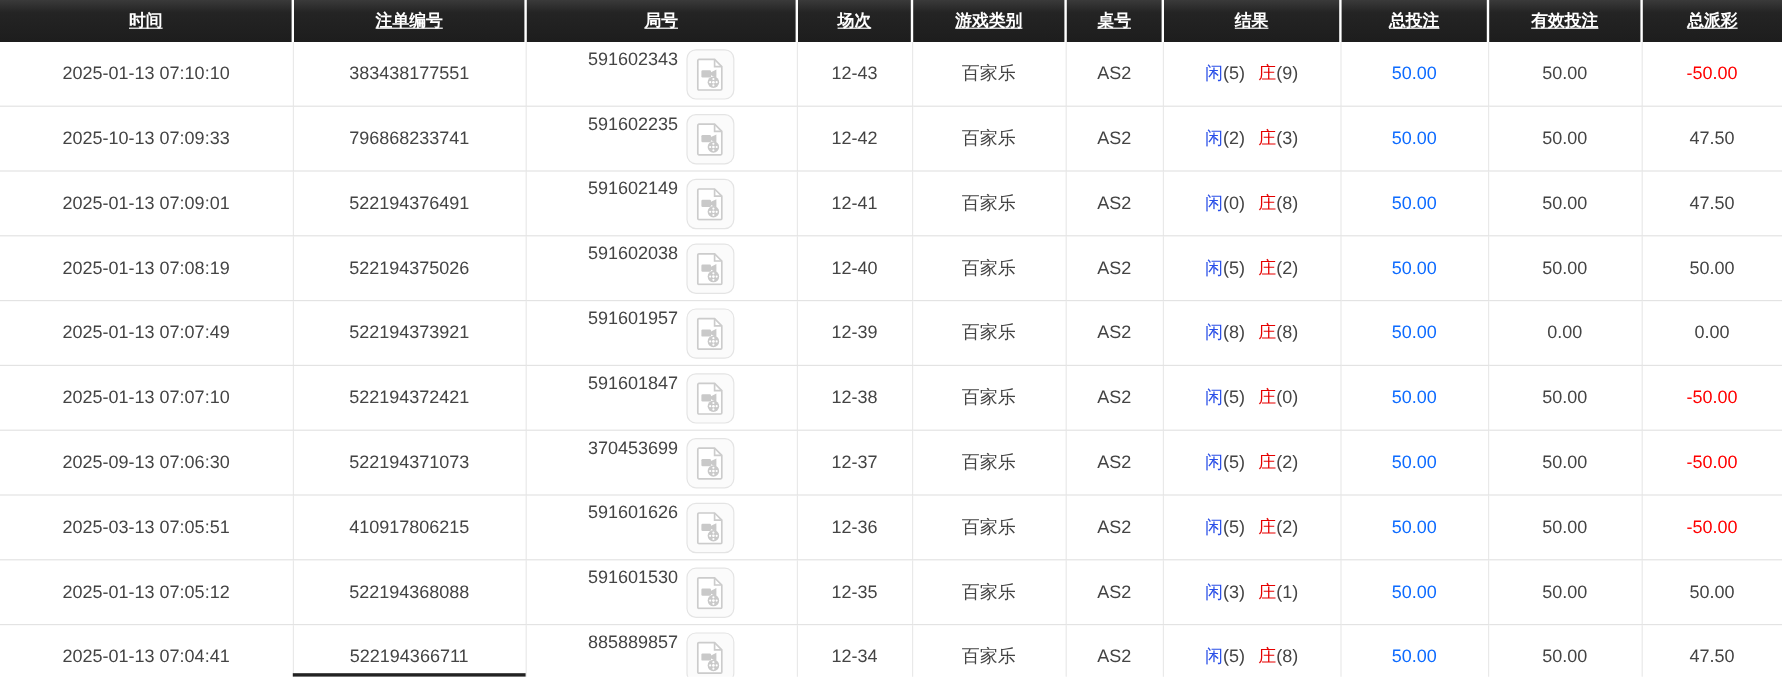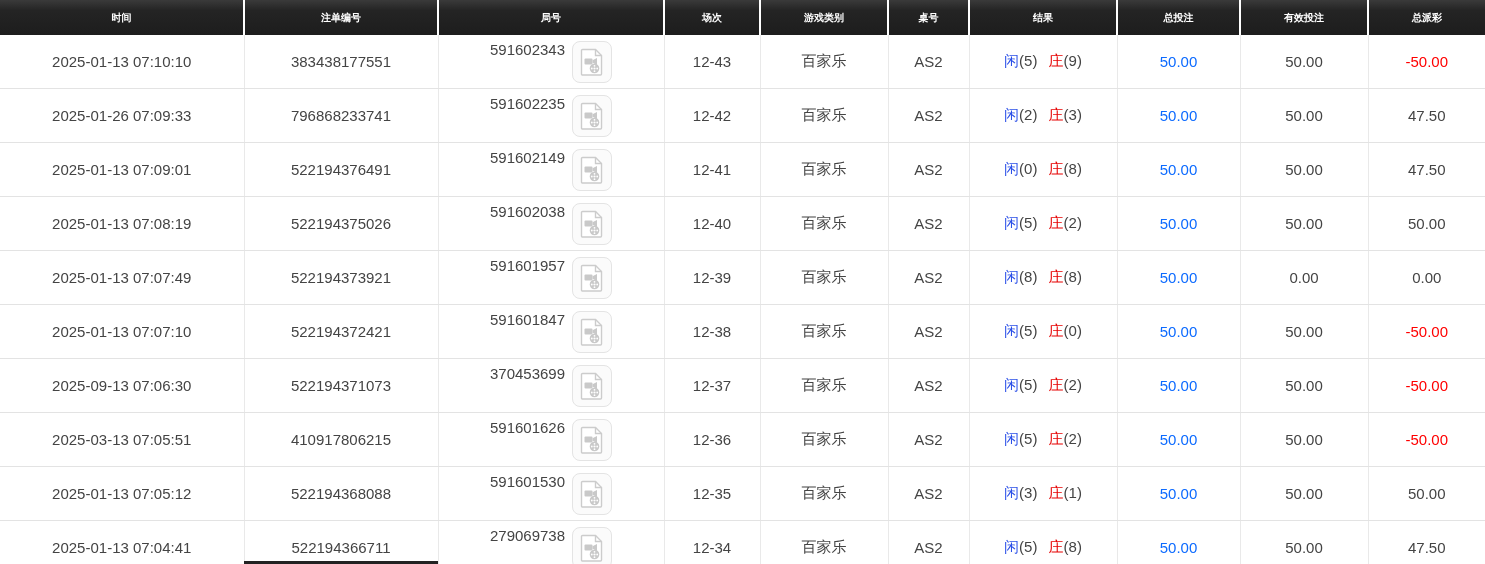--- a/index.html
+++ b/index.html
@@ -15,27 +15,28 @@
     position: relative;
   }
   table.records {
     width: 1485px;
     border-collapse: collapse;
     table-layout: fixed;
   }
   thead th {
     background: linear-gradient(180deg, #3a3a3a 0%, #242424 30%, #1d1d1d 100%);
     color: #ffffff;
-    font-size: 10px;
+    font-size: 14px;
     font-weight: bold;
     height: 35px;
     text-align: center;
     vertical-align: middle;
     border-left: 2px solid #ffffff;
     padding: 0;
+    text-decoration: underline;
   }
   thead th:first-child { border-left: none; }
   tbody td {
     height: 53px;
     text-align: center;
     vertical-align: middle;
     font-size: 15px;
     color: var(--text-color, #444444);
     border-right: 1px solid #e9e9e9;
     border-bottom: 1px solid #e3e3e3;
@@ -141,21 +142,21 @@
           <span class="banker-label">庄</span><span class="score">9</span>
         </td>
         <td>
           <span class="bet-link">50.00</span>
         </td>
         <td>50.00</td>
         <td class="payout neg">-50.00</td>
       </tr>
 
       <tr>
-        <td>2025-01-26 07:09:33</td>
+        <td>2025-10-13 07:09:33</td>
         <td>796868233741</td>
         <td>
           <span class="round-cell-inner">
             <span>591602235</span>
             <span class="video-btn">
               <svg width="24" height="28" viewBox="0 0 24 28" aria-hidden="true">
                 <path d="M2.5 1.5 h13 l6 6 v18.5 a1 1 0 0 1 -1 1 h-18 a1 1 0 0 1 -1 -1 v-23.5 a1 1 0 0 1 1 -1 z" fill="#ffffff" stroke="#cccccc" stroke-width="1.4"></path>
                 <path d="M15.5 1.5 v6 h6" fill="none" stroke="#cccccc" stroke-width="1.4"></path>
                 <rect x="4.5" y="10.5" width="8" height="6" rx="1" fill="#c9c9c9"></rect>
                 <path d="M12.5 12.2 l4.5 -2.2 v7 l-4.5 -2.2 z" fill="#c9c9c9"></path>
@@ -433,21 +434,21 @@
         </td>
         <td>50.00</td>
         <td class="payout">50.00</td>
       </tr>
 
       <tr>
         <td>2025-01-13 07:04:41</td>
         <td>522194366711</td>
         <td>
           <span class="round-cell-inner">
-            <span>279069738</span>
+            <span>885889857</span>
             <span class="video-btn">
               <svg width="24" height="28" viewBox="0 0 24 28" aria-hidden="true">
                 <path d="M2.5 1.5 h13 l6 6 v18.5 a1 1 0 0 1 -1 1 h-18 a1 1 0 0 1 -1 -1 v-23.5 a1 1 0 0 1 1 -1 z" fill="#ffffff" stroke="#cccccc" stroke-width="1.4"></path>
                 <path d="M15.5 1.5 v6 h6" fill="none" stroke="#cccccc" stroke-width="1.4"></path>
                 <rect x="4.5" y="10.5" width="8" height="6" rx="1" fill="#c9c9c9"></rect>
                 <path d="M12.5 12.2 l4.5 -2.2 v7 l-4.5 -2.2 z" fill="#c9c9c9"></path>
                 <circle cx="14.5" cy="20.5" r="4.8" fill="#c9c9c9"></circle>
                 <circle cx="14.5" cy="20.5" r="1.1" fill="#ffffff"></circle>
                 <circle cx="14.5" cy="17.8" r="0.9" fill="#ffffff"></circle>
                 <circle cx="14.5" cy="23.2" r="0.9" fill="#ffffff"></circle>

